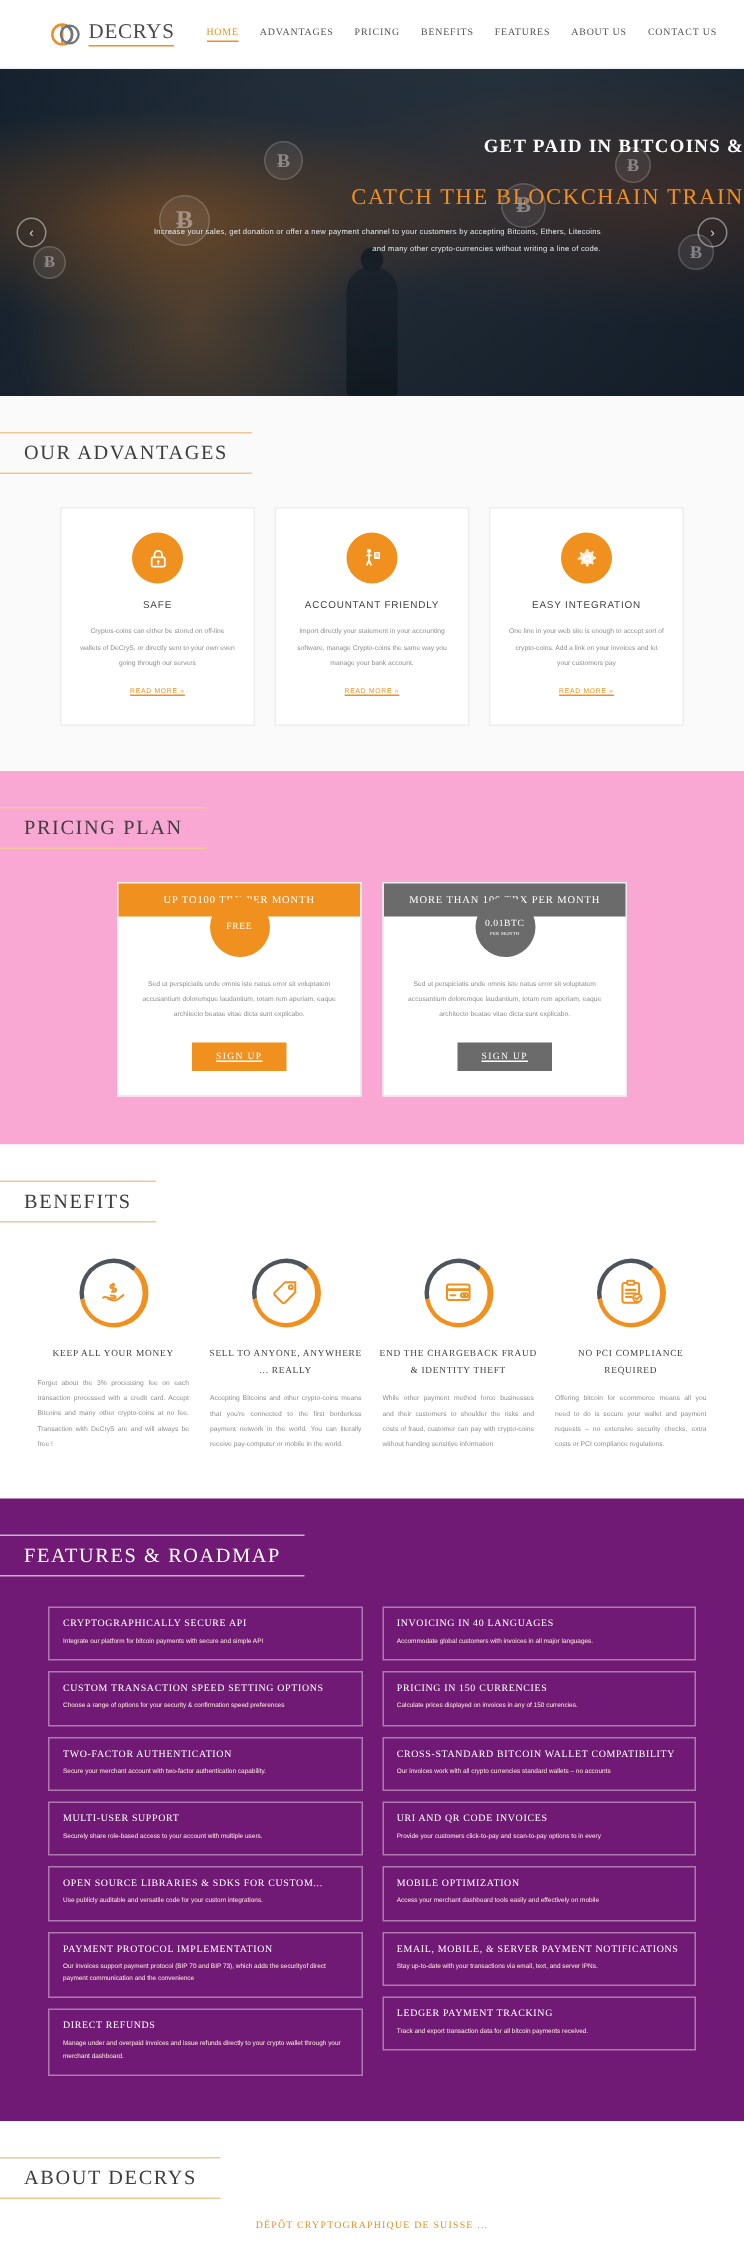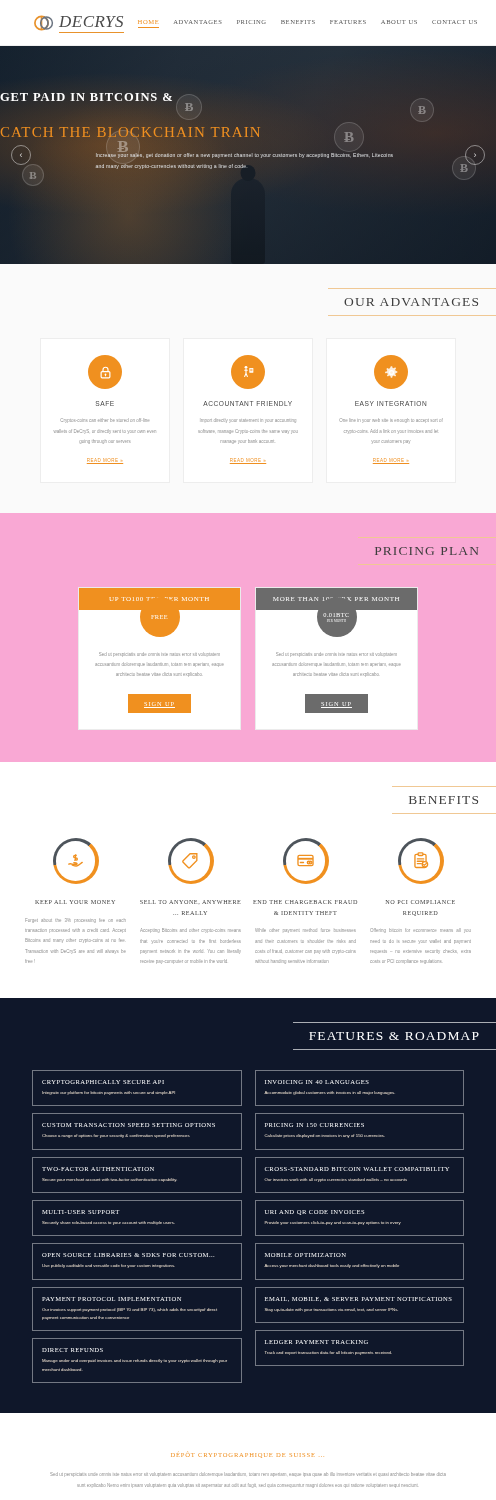--- a/index.html
+++ b/index.html
@@ -18,26 +18,25 @@
     background: #fff;
     display: flex;
     align-items: center;
     padding: 0 18px 0 34px;
     border-bottom: 1px solid #f0f0f0;
   }
   .logo { display: flex; align-items: center; gap: 3px; }
   .logo-mark { width: 22px; height: 22px; position: relative; }
   .logo-text {
     font-family: "Liberation Serif", serif;
-    font-size: 17px;
+    font-size: 14px;
     letter-spacing: .5px;
     color: #4a4a4a;
     border-bottom: 1.5px solid #e8922c;
     line-height: 1.15;
-    font-style: italic;
   }
   .nav { margin-left: auto; display: flex; align-items: center; gap: 14px; }
   .nav a {
     font-family: "Liberation Serif", serif;
     font-size: 6.6px;
     letter-spacing: .55px;
     color: #555;
     text-decoration: none;
     padding-bottom: 2px;
   }
@@ -76,21 +75,21 @@
     width: 34px; height: 86px; z-index: 2;
     background: linear-gradient(to bottom, #1a222c 0%, #11181f 100%);
     border-radius: 16px 16px 3px 3px;
     opacity: .92;
   }
   .silhouette::before {
     content:""; position:absolute; top:-13px; left:50%; transform:translateX(-50%);
     width:15px; height:16px; border-radius:50%;
     background:#151d26;
   }
-  .hero-inner { position: relative; z-index: 4; text-align: left; padding-top: 44px; }
+  .hero-inner { position: relative; z-index: 4; text-align: right; padding-top: 44px; }
   .hero-t1 {
     font-family: "Liberation Serif", serif;
     font-size: 12.5px; font-weight: bold; color: #fff;
     letter-spacing: .9px;
   }
   .hero-t2 {
     font-family: "Liberation Serif", serif;
     font-size: 15px; color: #ef8f20; letter-spacing: 1.1px; margin-top: 19px;
   }
   .hero-sub {
@@ -102,21 +101,21 @@
     width: 20px; height: 20px; border-radius: 50%;
     border: 1px solid rgba(255,255,255,.45);
     color: rgba(255,255,255,.8);
     display:flex; align-items:center; justify-content:center;
     font-size: 9px; z-index: 6;
   }
   .arrow.left { left: 11px; }
   .arrow.right { right: 11px; }
 
   
-  .sec-title { text-align: right; text-decoration: underline; }
+  .sec-title { text-align: left; text-decoration: underline; }
   .sec-title h2 {
     display: inline-block;
     font-family: "Liberation Serif", serif;
     font-size: 13.5px; font-weight: normal; color: #3d3d3d;
     letter-spacing: 1.1px;
     padding: 5px 16px;
     border-top: 1px solid #f0c894;
     border-bottom: 1px solid #f0c894;
   }
   .sec-title.on-orange h2 { color: #fff; border-color: rgba(255,255,255,.65); }
@@ -190,21 +189,21 @@
   }
   .ring svg { position: relative; z-index: 2; }
   .ben h4 {
     font-family: "Liberation Serif", serif;
     font-size: 6.2px; font-weight: normal; color: #3d3d3d;
     letter-spacing: .5px; line-height: 1.75; margin-bottom: 8px;
   }
   .ben p { font-size: 4.5px; line-height: 2.3; color: #8e8e8e; text-align: justify; padding: 0 3px; }
 
   
-  .features { background: #0f172a; padding: 24px 0 30px; }
+  .features { background: #701a75; padding: 24px 0 30px; }
   .feat-grid { display: flex; gap: 13px; padding: 0 32px; margin-top: 20px; }
   .feat-col { flex: 1; display: flex; flex-direction: column; gap: 7px; }
   .feat {
     border: 1px solid rgba(255,255,255,.42);
     padding: 7px 9px 8px;
   }
   .feat h5 {
     font-family: "Liberation Serif", serif;
     font-size: 6.6px; font-weight: normal; color: #fff;
     letter-spacing: .45px; margin-bottom: 4px;
@@ -463,15 +462,18 @@
       </div>
       <div class="feat">
         <h5>LEDGER PAYMENT TRACKING</h5>
         <p>Track and export transaction data for all bitcoin payments received.</p>
       </div>
     </div>
   </div>
 </section>
 
 <section class="about">
+  <div class="sec-title">
+    <h2 class="serif">ABOUT DECRYS</h2>
+  </div>
   <div class="about-sub">DÉPÔT CRYPTOGRAPHIQUE DE SUISSE ...</div>
   <p>Sed ut perspiciatis unde omnis iste natus error sit voluptatem accusantium doloremque laudantium, totam rem aperiam, eaque ipsa quae ab illo inventore veritatis et quasi architecto beatae vitae dicta sunt explicabo Nemo enim ipsam voluptatem quia voluptas sit aspernatur aut odit aut fugit, sed quia consequuntur magni dolores eos qui ratione voluptatem sequi nesciunt.</p>
 </section>
 
 </body></html>

